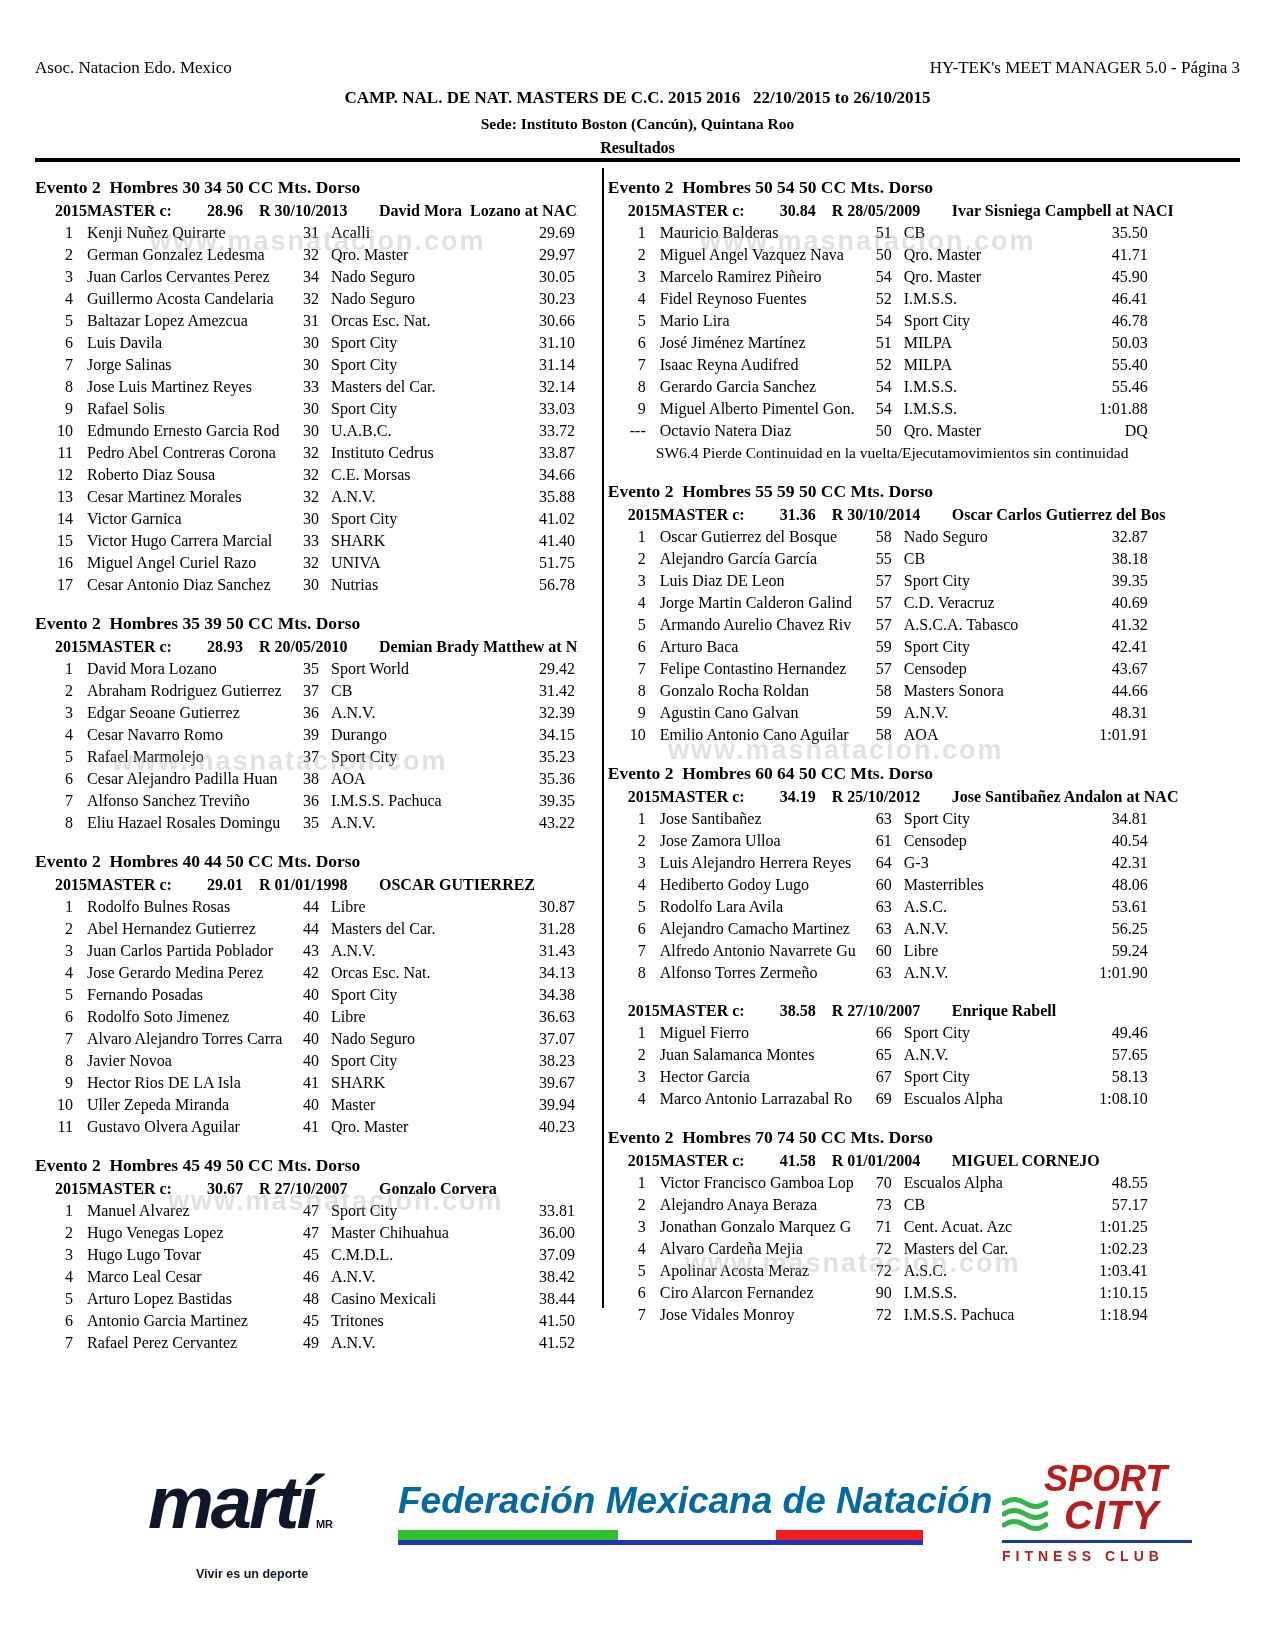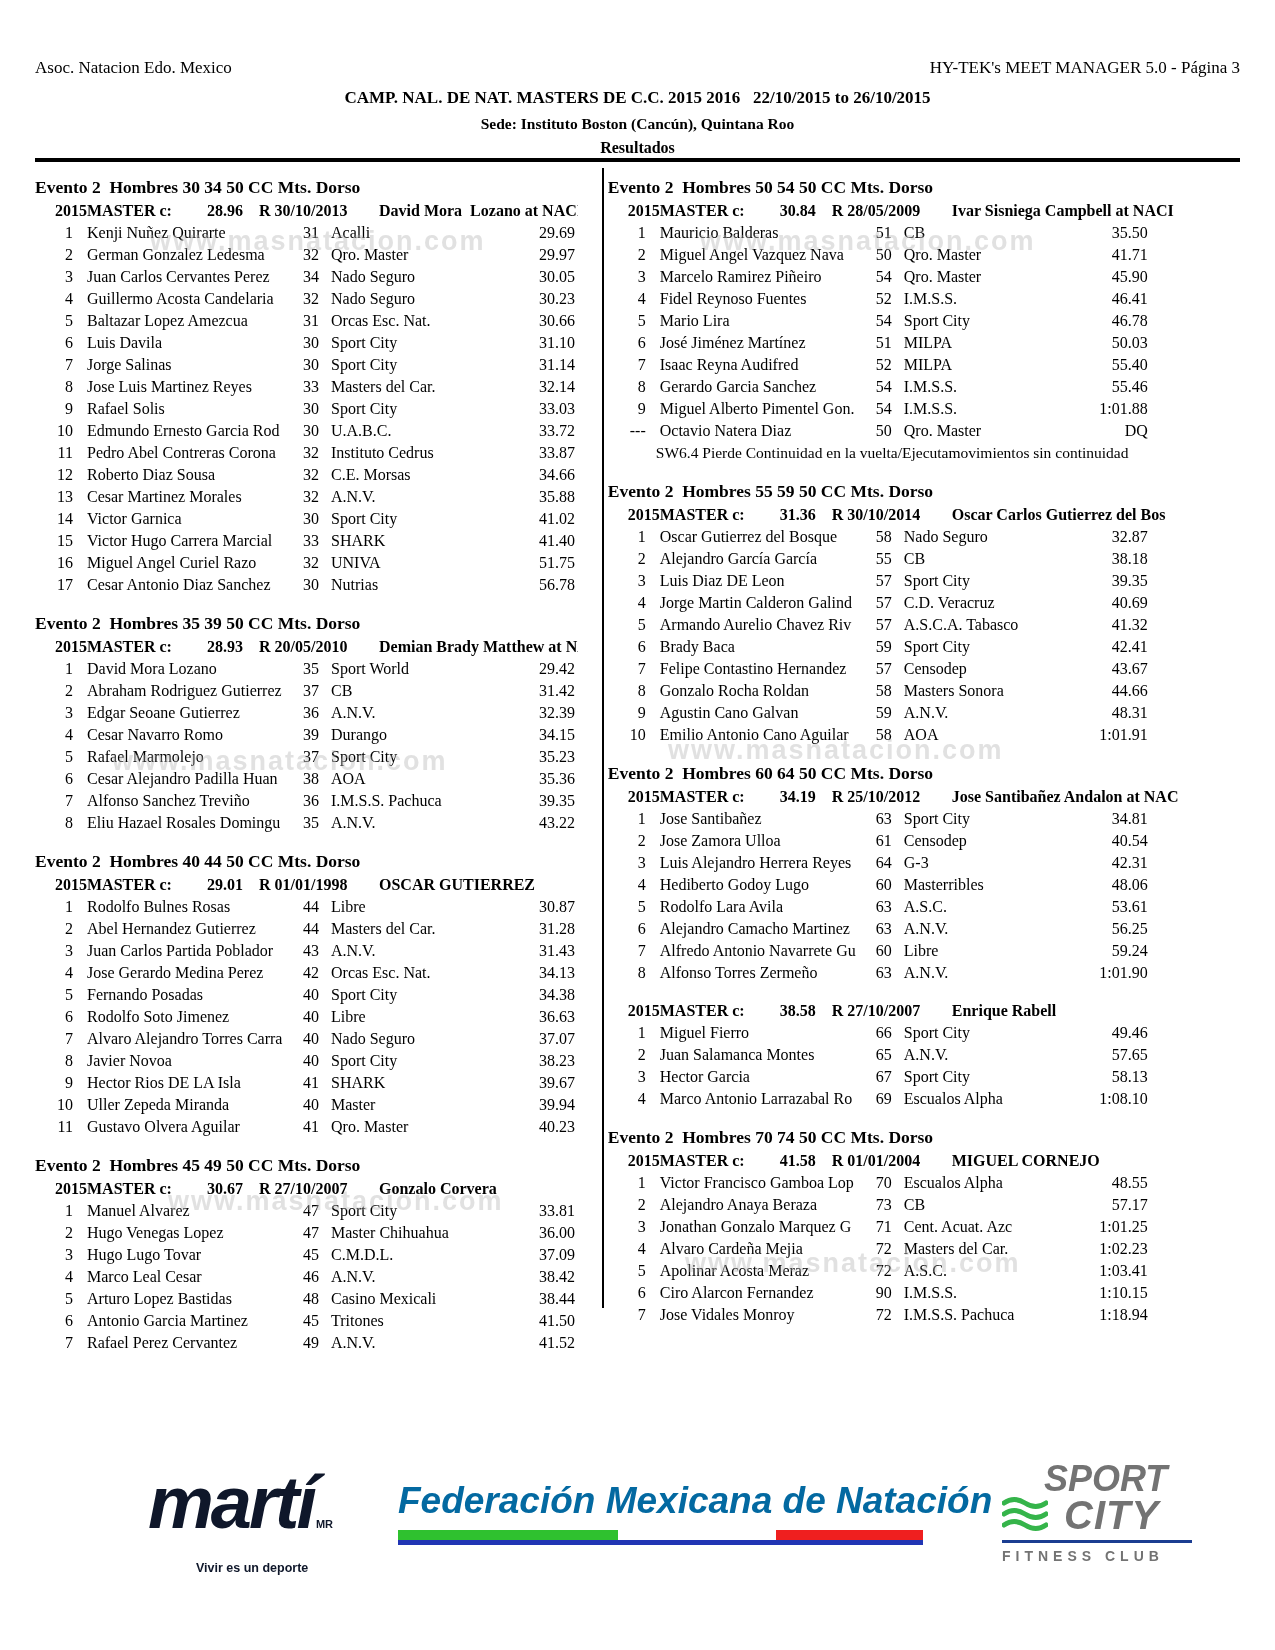--- a/index.html
+++ b/index.html
@@ -41,29 +41,29 @@
   
   .watermark { position:absolute; font-family:"Liberation Sans","DejaVu Sans",sans-serif;
                font-size:27px; font-weight:bold; letter-spacing:2px;
                color:rgba(175,175,175,0.38); z-index:5; pointer-events:none; }
   
   .footer { position:absolute; left:0; top:1462px; width:1275px; height:160px; }
   .logo-marti { position:absolute; left:148px; top:4px; width:270px; text-align:left;
                 color:#0f172a; font-family:"Liberation Sans","DejaVu Sans",sans-serif; }
   .marti-word { font-size:74px; font-weight:900; font-style:italic; letter-spacing:-3px; line-height:74px; }
   .marti-mr { font-size:11px; font-style:normal; letter-spacing:0; vertical-align:baseline; margin-left:2px; }
-  .marti-tag { font-size:12.5px; font-weight:bold; margin-left:48px; }
+  .marti-tag { font-size:12.5px; font-weight:bold; margin-top:6px; margin-left:48px; }
   .logo-fmn { position:absolute; left:398px; top:18px; width:525px;
               font-family:"Liberation Sans","DejaVu Sans",sans-serif; }
   .fmn-text { color:#0369a1; font-size:37px; font-weight:900; font-style:italic; white-space:nowrap; letter-spacing:0px; }
   .fmn-bar { margin-top:8px; height:10px; width:100%;
              background:linear-gradient(90deg,#2fc12f 0%,#2fc12f 42%,#ffffff 42%,#ffffff 72%,#ef1f1f 72%,#ef1f1f 100%); }
   .fmn-underline { height:5px; width:100%; background:#2135b4; }
   .logo-sc { position:absolute; left:1002px; top:0; width:200px;
-             font-family:"Liberation Sans","DejaVu Sans",sans-serif; color:#737373; }
+             font-family:"Liberation Sans","DejaVu Sans",sans-serif; color:#b91c1c; }
   .sc-line1 { font-size:36px; font-weight:900; font-style:italic; line-height:34px; margin-left:42px; letter-spacing:0px; }
   .sc-line2 { display:flex; align-items:center; line-height:36px; }
   .sc-line2 .sc-city { font-size:40px; font-weight:900; font-style:italic; letter-spacing:1px;margin-left:12px; }
   .sc-waves { margin-right:4px; }
   .sc-rule { height:3px; background:#1b3d91; margin-top:6px; width:190px; }
   .sc-sub { font-size:14px; font-weight:bold; letter-spacing:5px; margin-top:5px; white-space:nowrap; }
 </style>
 </head>
 <body>
 
@@ -517,21 +517,21 @@
           </div>
           <div class="row">
             <span class="c-place">5</span>
             <span class="c-name">Armando Aurelio Chavez Riv</span>
             <span class="c-age">57</span>
             <span class="c-team">A.S.C.A. Tabasco</span>
             <span class="c-time">41.32</span>
           </div>
           <div class="row">
             <span class="c-place">6</span>
-            <span class="c-name">Brady Baca</span>
+            <span class="c-name">Arturo Baca</span>
             <span class="c-age">59</span>
             <span class="c-team">Sport City</span>
             <span class="c-time">42.41</span>
           </div>
           <div class="row">
             <span class="c-place">7</span>
             <span class="c-name">Felipe Contastino Hernandez</span>
             <span class="c-age">57</span>
             <span class="c-team">Censodep</span>
             <span class="c-time">43.67</span>

